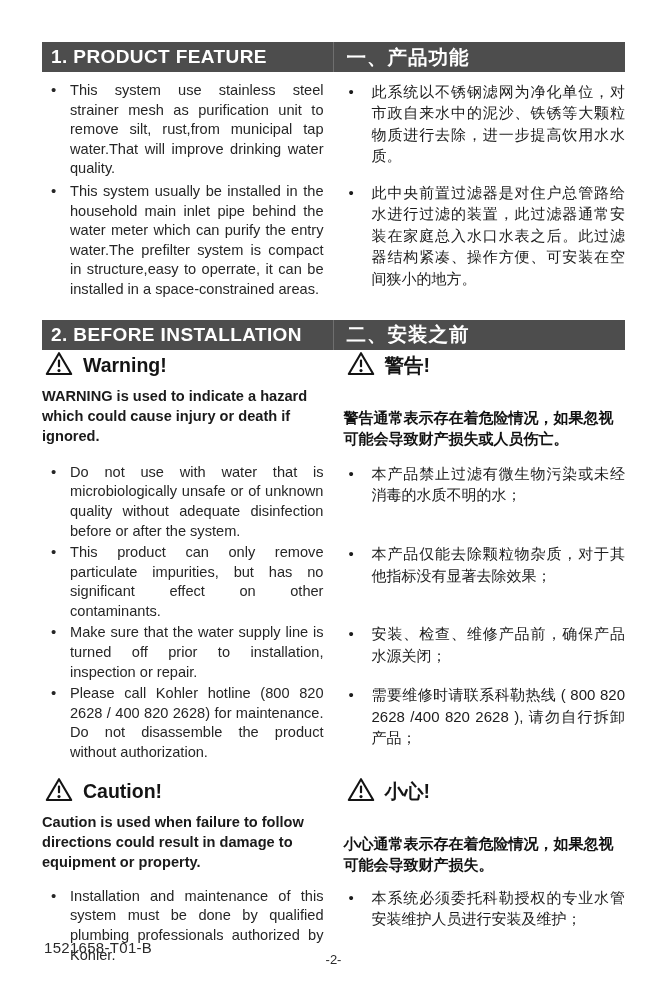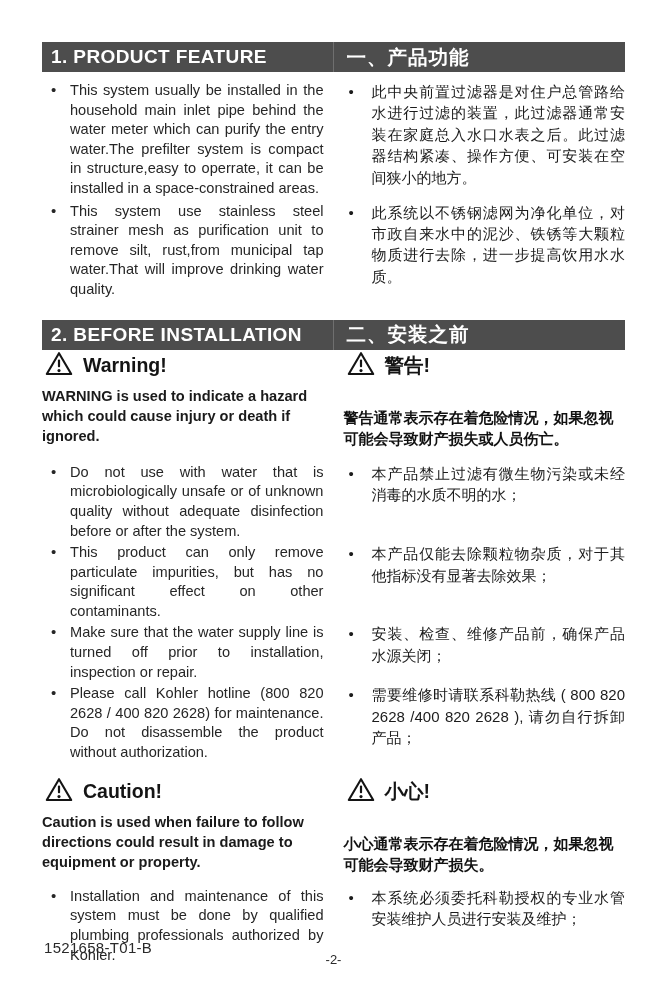--- a/index.html
+++ b/index.html
@@ -70,26 +70,26 @@
 
 <div class="page">
 
   <section>
     <div class="sec-header">
       <div class="sec-h-en">1. PRODUCT FEATURE</div>
       <div class="sec-h-zh">一、产品功能</div>
     </div>
     <div class="body1">
       <div class="pair">
+        <div class="cell en">This system use stainless steel strainer mesh as purification unit to remove silt, rust,from municipal tap water.That will improve drinking water quality.</div>
+        <div class="cell zh">此系统以不锈钢滤网为净化单位，对市政自来水中的泥沙、铁锈等大颗粒物质进行去除，进一步提高饮用水水质。</div>
+      </div>
+      <div class="pair">
         <div class="cell en">This system usually be installed in the household main inlet pipe behind the water meter which can purify the entry water.The prefilter system is compact in structure,easy to operrate, it can be installed in a space-constrained areas.</div>
         <div class="cell zh">此中央前置过滤器是对住户总管路给水进行过滤的装置，此过滤器通常安装在家庭总入水口水表之后。此过滤器结构紧凑、操作方便、可安装在空间狭小的地方。</div>
-      </div>
-      <div class="pair">
-        <div class="cell en">This system use stainless steel strainer mesh as purification unit to remove silt, rust,from municipal tap water.That will improve drinking water quality.</div>
-        <div class="cell zh">此系统以不锈钢滤网为净化单位，对市政自来水中的泥沙、铁锈等大颗粒物质进行去除，进一步提高饮用水水质。</div>
       </div>
     </div>
   </section>
 
   <section class="sec2">
     <div class="sec-header">
       <div class="sec-h-en">2. BEFORE INSTALLATION</div>
       <div class="sec-h-zh">二、安装之前</div>
     </div>
 

